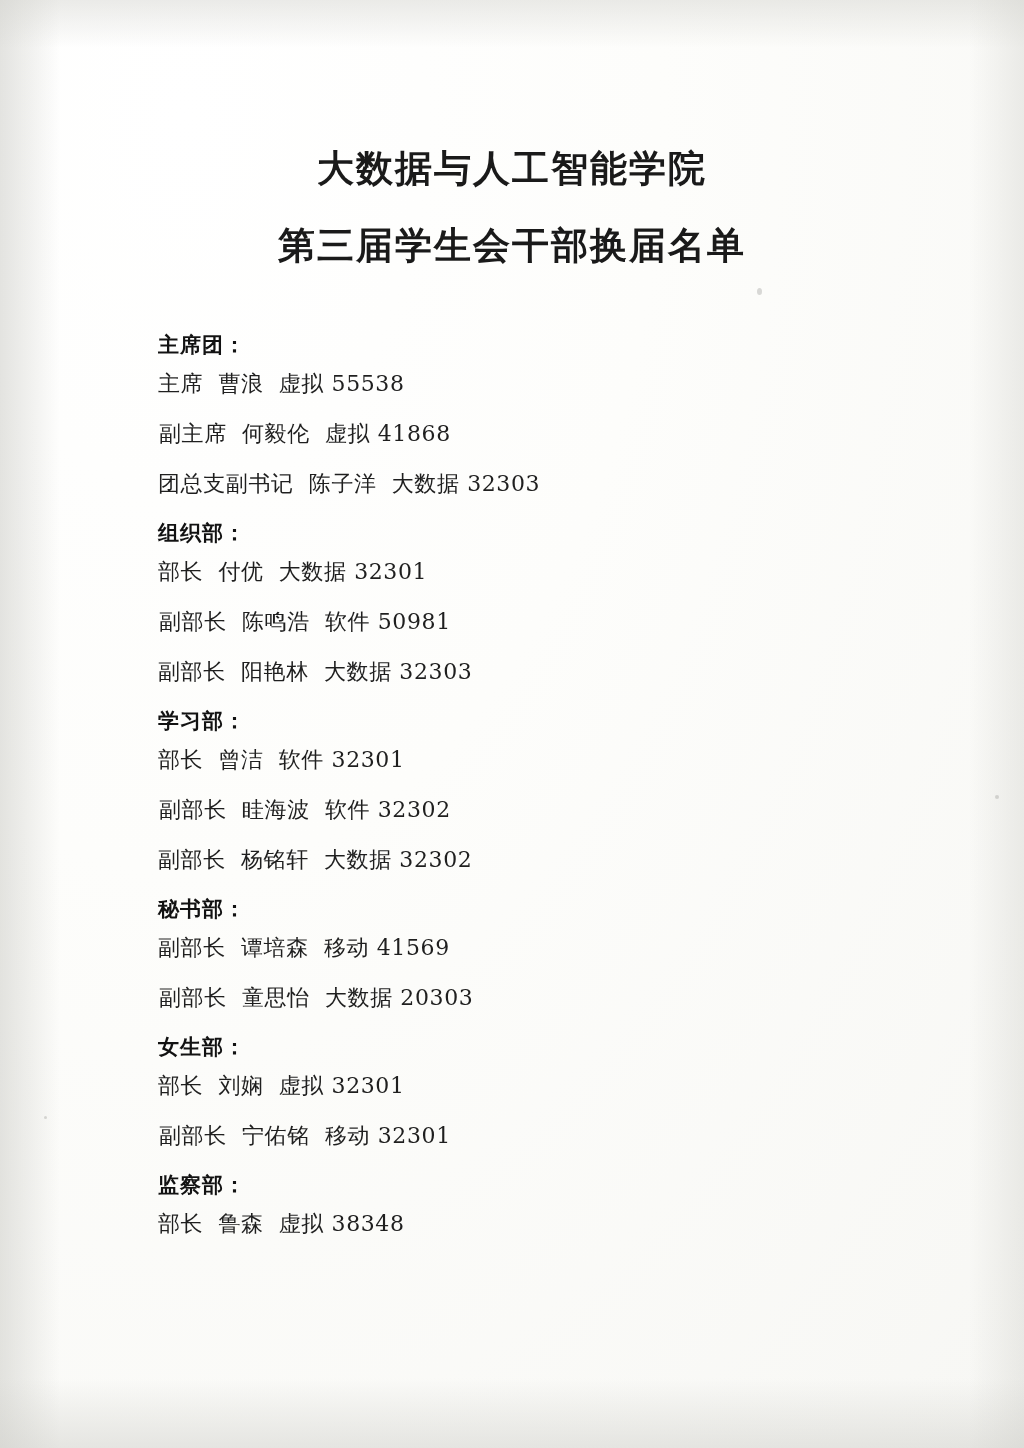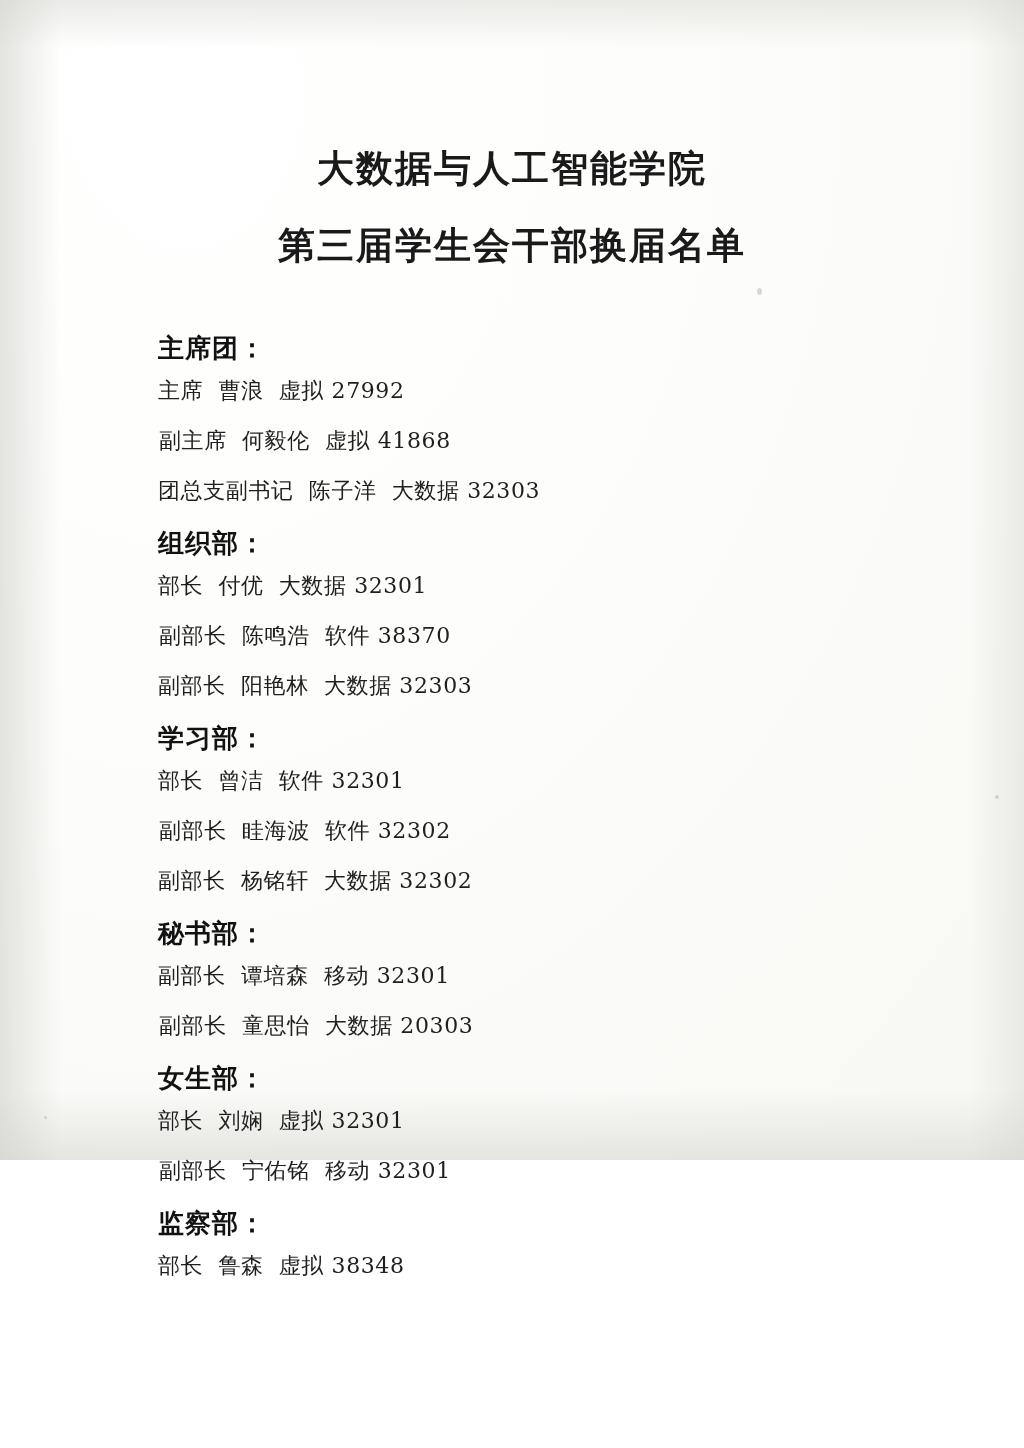--- a/index.html
+++ b/index.html
@@ -11,21 +11,21 @@
     height: 1448px;
     background: #ffffff;
     font-family: "DejaVu Serif", "Liberation Serif", serif;
     overflow: hidden;
   }
 
   
   .scan-page {
     position: relative;
     width: 1024px;
-    height: 1160px;
+    height: 1448px;
     background:
       radial-gradient(ellipse at 18% 8%, #ffffff 0%, #fdfdfb 40%, #f7f7f4 100%);
     box-sizing: border-box;
   }
 
   
   .paper-shade-left {
     position: absolute;
     top: 0; left: 0;
     width: 60px; height: 100%;
@@ -87,21 +87,21 @@
   .content {
     margin-top: 56px;
     padding-left: 68px;
   }
 
   .section {
     margin-bottom: 2px;
   }
 
   .section-heading {
-    font-size: 26px;
+    font-size: 21px;
     font-weight: bold;
     letter-spacing: 1px;
     color: #121212;
     margin: 10px 0 10px 0;
     font-family: "DejaVu Sans", "Liberation Sans", sans-serif;
   }
 
   .entry {
     font-size: 22px;
     letter-spacing: 0.6px;
@@ -133,42 +133,42 @@
 
     <h1 class="doc-title">
       <span class="line line1">大数据与人工智能学院</span>
       <span class="line line2">第三届学生会干部换届名单</span>
     </h1>
 
     <div class="content">
 
       <section class="section">
         <div class="section-heading">主席团：</div>
-        <p class="entry">主席  曹浪  虚拟 27992</p>
+        <p class="entry">主席  曹浪  虚拟 55538</p>
         <p class="entry">副主席  何毅伦  虚拟 41868</p>
         <p class="entry">团总支副书记  陈子洋  大数据 32303</p>
       </section>
 
       <section class="section">
         <div class="section-heading">组织部：</div>
         <p class="entry">部长  付优  大数据 32301</p>
-        <p class="entry">副部长  陈鸣浩  软件 38370</p>
+        <p class="entry">副部长  陈鸣浩  软件 50981</p>
         <p class="entry">副部长  阳艳林  大数据 32303</p>
       </section>
 
       <section class="section">
         <div class="section-heading">学习部：</div>
         <p class="entry">部长  曾洁  软件 32301</p>
         <p class="entry">副部长  眭海波  软件 32302</p>
         <p class="entry">副部长  杨铭轩  大数据 32302</p>
       </section>
 
       <section class="section">
         <div class="section-heading">秘书部：</div>
-        <p class="entry">副部长  谭培森  移动 32301</p>
+        <p class="entry">副部长  谭培森  移动 41569</p>
         <p class="entry">副部长  童思怡  大数据 20303</p>
       </section>
 
       <section class="section">
         <div class="section-heading">女生部：</div>
         <p class="entry">部长  刘娴  虚拟 32301</p>
         <p class="entry">副部长  宁佑铭  移动 32301</p>
       </section>
 
       <section class="section">

